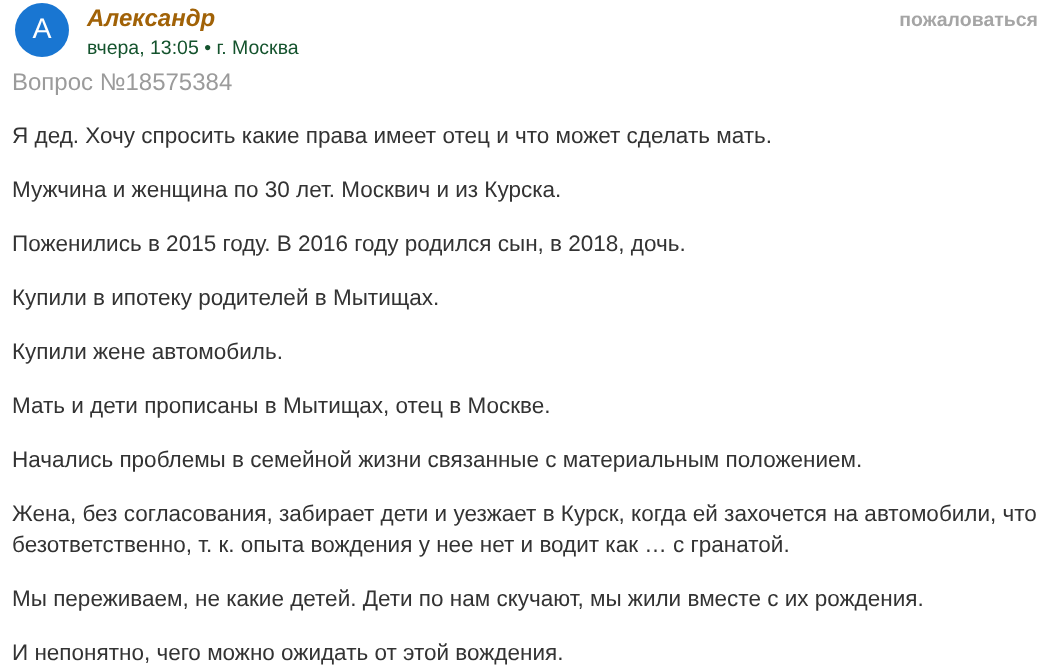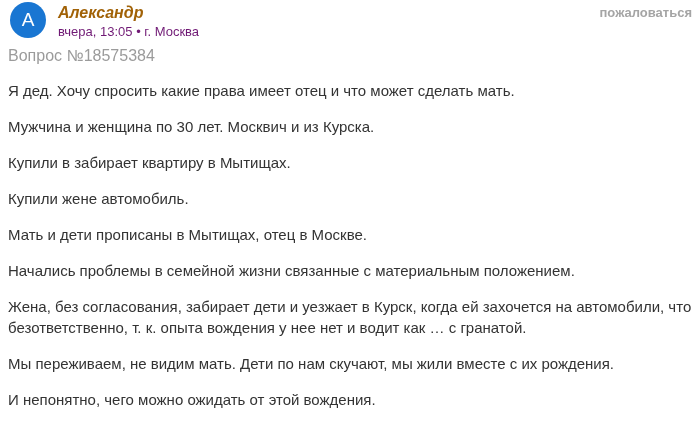--- a/index.html
+++ b/index.html
@@ -47,21 +47,21 @@
   .author-name {
     font-size: 16px;
     font-weight: 700;
     color: #a16207;
     line-height: 19px;
     cursor: pointer;
     font-style: italic;
   }
   .author-meta {
     font-size: 13px;
-    color: #701a75;
+    color: #14532d;
     line-height: 16px;
     margin-top: 2px;
   }
   .report-link {
     margin-left: auto;
     font-size: 13px;
     color: #a5a5a5;
     padding-top: 3px;
     cursor: pointer;
     font-weight: bold;
@@ -93,22 +93,23 @@
       <div class="author-meta">вчера, 13:05 • г. Москва</div>
     </div>
     <div class="report-link">пожаловаться</div>
   </div>
 
   <div class="question-number">Вопрос №18575384</div>
 
   <div class="question-body">
     <p>Я дед. Хочу спросить какие права имеет отец и что может сделать мать.</p>
     <p>Мужчина и женщина по 30 лет. Москвич и из Курска.</p>
-    <p>Купили в забирает квартиру в Мытищах.</p>
+    <p>Поженились в 2015 году. В 2016 году родился сын, в 2018, дочь.</p>
+    <p>Купили в ипотеку родителей в Мытищах.</p>
     <p>Купили жене автомобиль.</p>
     <p>Мать и дети прописаны в Мытищах, отец в Москве.</p>
     <p>Начались проблемы в семейной жизни связанные с материальным положением.</p>
     <p>Жена, без согласования, забирает дети и уезжает в Курск, когда ей захочется на автомобили, что безответственно, т. к. опыта вождения у нее нет и водит как … с гранатой.</p>
-    <p>Мы переживаем, не видим мать. Дети по нам скучают, мы жили вместе с их рождения.</p>
+    <p>Мы переживаем, не какие детей. Дети по нам скучают, мы жили вместе с их рождения.</p>
     <p>И непонятно, чего можно ожидать от этой вождения.</p>
   </div>
 
 </div>
 
 </body></html>

